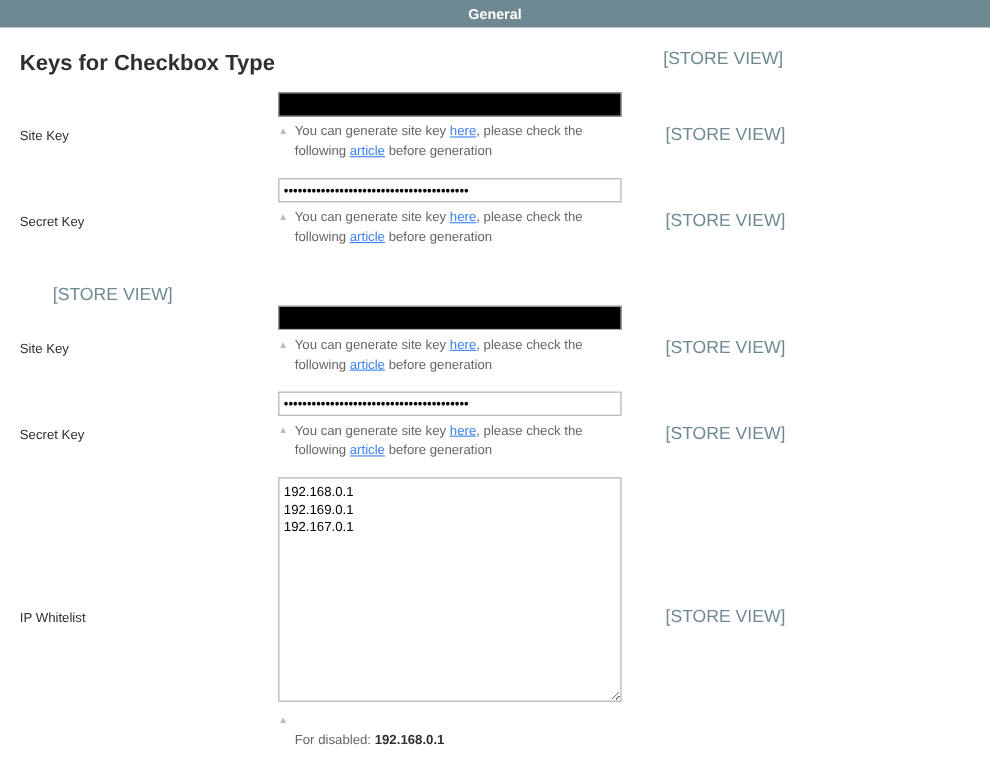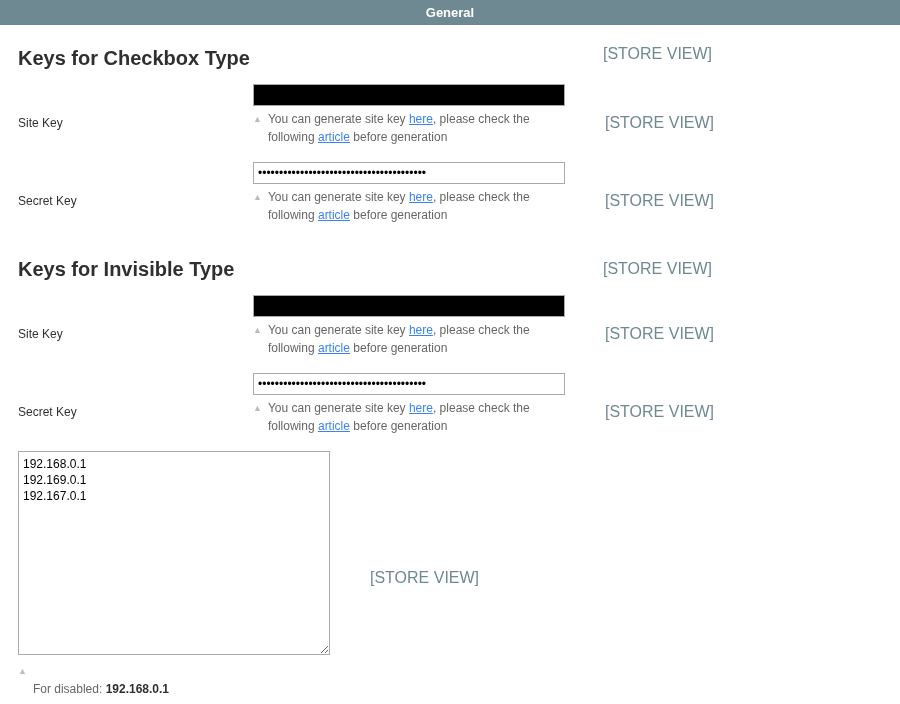--- a/index.html
+++ b/index.html
@@ -126,21 +126,20 @@
         <span class="help-arrow">▲</span>
         <span>
           <span>You can generate site key </span><a href="#">here</a><span>, please check the following </span><a href="#">article</a><span> before generation</span>
         </span>
       </div>
     </div>
     <div class="scope-col">[STORE VIEW]</div>
   </div>
 
   <div class="heading-row">
-    <div class="group-heading mt">Keys for Invisible Type</div>
     <div class="scope-col" style="padding-top:20px">[STORE VIEW]</div>
   </div>
 
   <div class="row">
     <div class="label-col">Site Key</div>
     <div class="field-col">
       <input type="text" class="redacted" value="6xxxxxxxxxxxxxxxxxxxxxxxxxxxxxxxxxxxxxxxxxxxxxxxx2" style="">
       <div class="help">
         <span class="help-arrow">▲</span>
         <span>
@@ -159,20 +158,21 @@
         <span class="help-arrow">▲</span>
         <span>
           <span>You can generate site key </span><a href="#">here</a><span>, please check the following </span><a href="#">article</a><span> before generation</span>
         </span>
       </div>
     </div>
     <div class="scope-col">[STORE VIEW]</div>
   </div>
 
   <div class="row">
+    <div class="label-col">IP Whitelist</div>
     <div class="field-col">
       <textarea style="">192.168.0.1
 192.169.0.1
 192.167.0.1</textarea>
       <div class="help" style="padding-bottom:2px">
         <span class="help-arrow">▲</span>
         <span>
           <br>
           <span>For disabled: </span><span class="example-strong">192.168.0.1</span><br>
           

